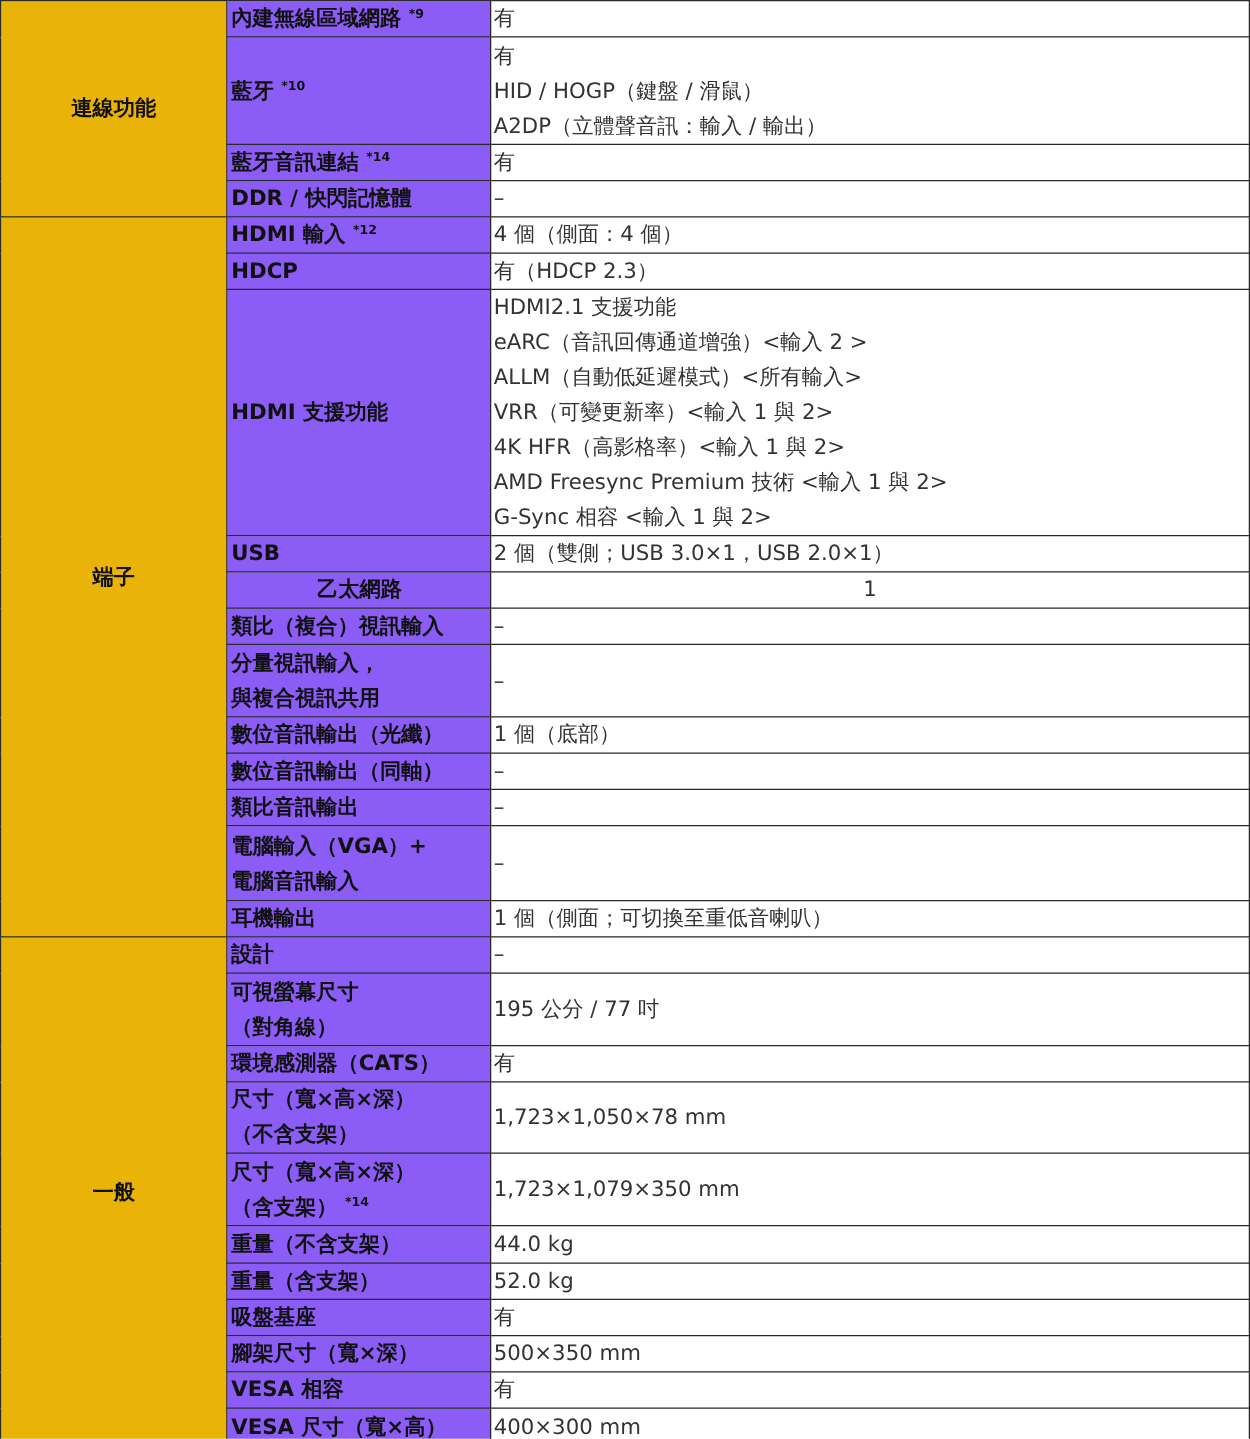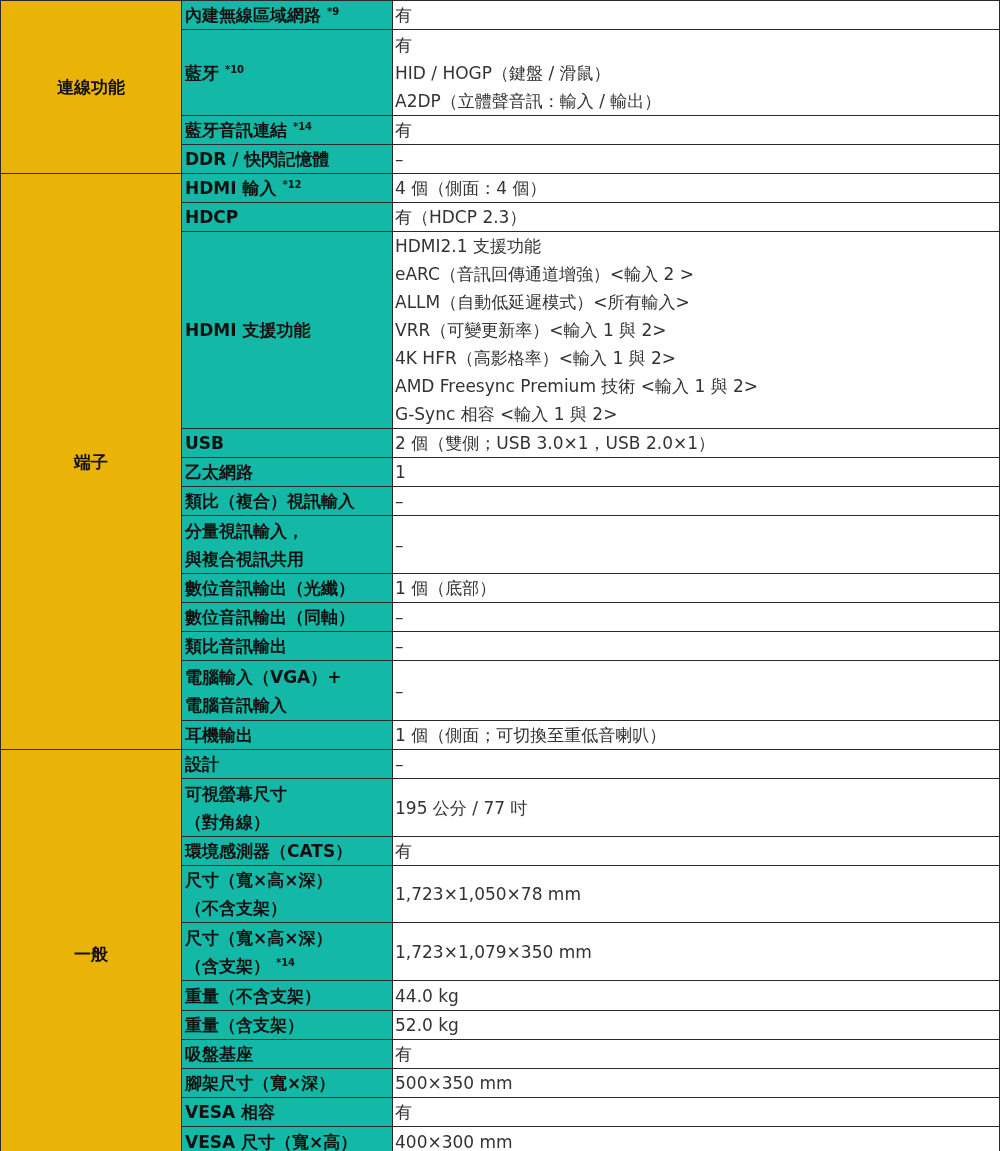--- a/index.html
+++ b/index.html
@@ -1,20 +1,20 @@
 <!DOCTYPE html>
 <html><head>
 <meta charset="utf-8">
 <style>
   html, body { margin:0; padding:0; background:#ffffff; }
   body { width:1000px; height:1151px; overflow:hidden; font-family:"DejaVu Sans","Liberation Sans",sans-serif; }
   table { border-collapse:collapse; width:1000px; table-layout:fixed; }
   td { border:1.5px solid #2a2a2a; padding:0 2px; vertical-align:middle; font-size:17px; line-height:28px; color:#111; }
   td.cat { background:#eab308; text-align:center; font-weight:bold; width:176px; }
-  td.lab { background:#14b8a6; font-weight:bold; width:205px; padding-left:3px; }
+  td.lab { background:#8b5cf6; font-weight:bold; width:205px; padding-left:3px; }
   td.val { background:#ffffff; font-weight:normal; color:#333; }
   .line { display:block; white-space:nowrap; }
   sup { font-size:10px; vertical-align:6px; line-height:0; }
 </style>
 </head>
 <body>
 
 <table>
   <tbody id="spec-body">
       <tr style="height: 29px;">
@@ -84,21 +84,21 @@
         </td>
       </tr>
       <tr style="height: 29px;">
         <td class="lab">
           <span class="line">USB</span>
         </td>
         <td class="val">
           <span class="line">2 個（雙側；USB 3.0×1，USB 2.0×1）</span>
         </td>
       </tr>
-      <tr style="height: 29px;">
+      <tr style="height: 29px; text-align: center;">
         <td class="lab">
           <span class="line">乙太網路</span>
         </td>
         <td class="val">
           <span class="line">1</span>
         </td>
       </tr>
       <tr style="height: 29px;">
         <td class="lab">
           <span class="line">類比（複合）視訊輸入</span>

